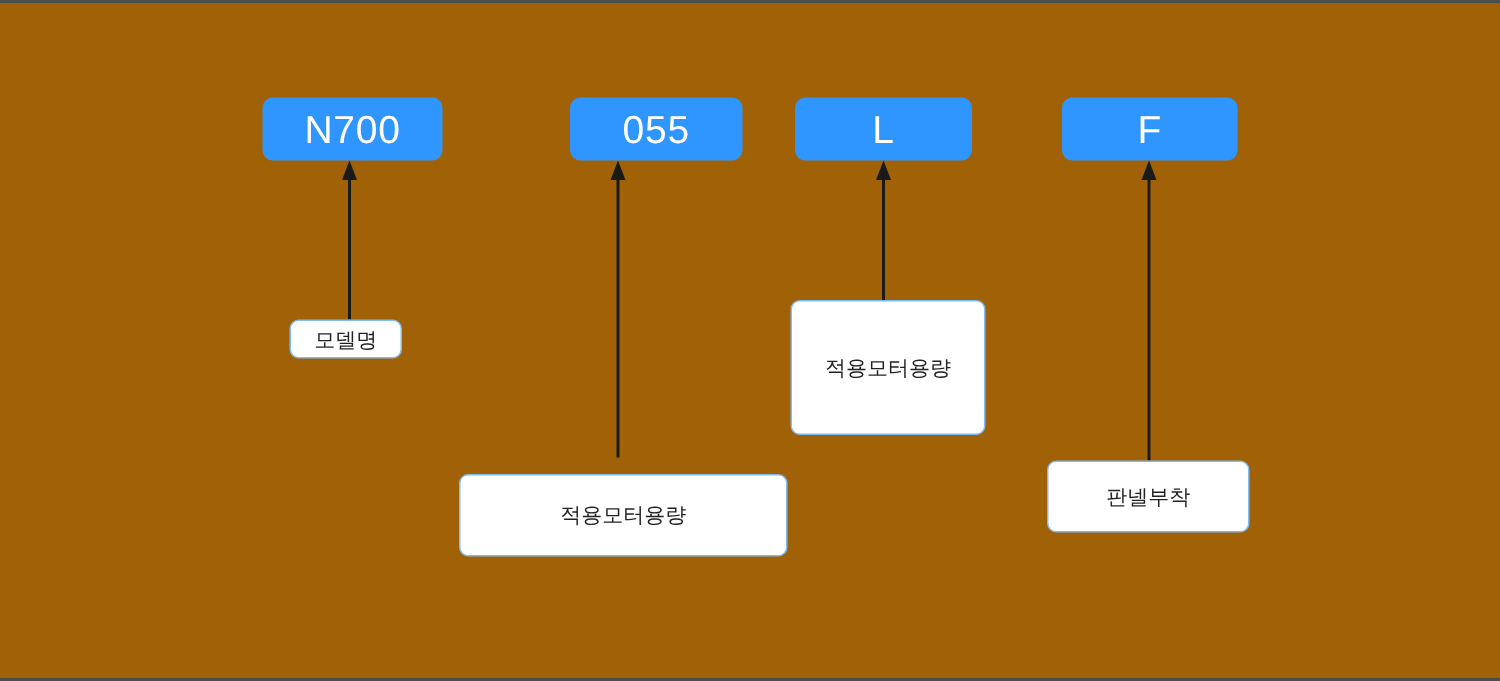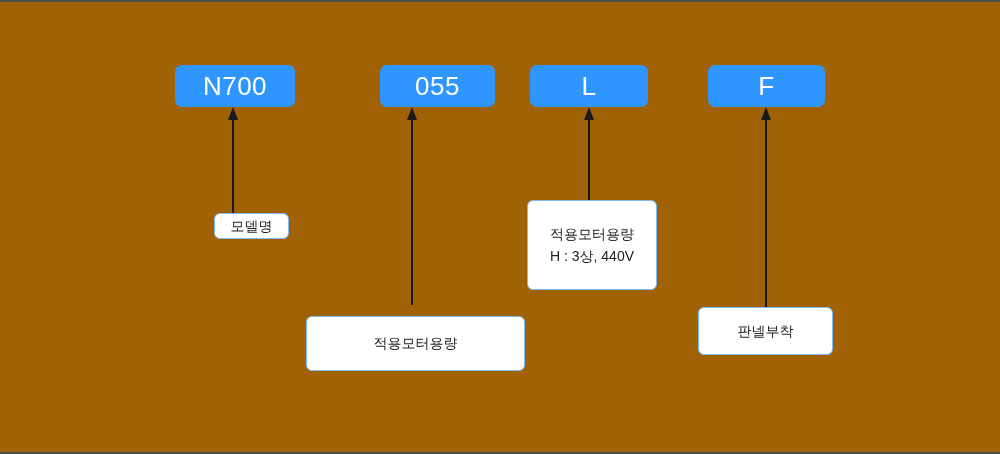--- a/index.html
+++ b/index.html
@@ -73,41 +73,40 @@
 </head>
 <body>
 
 <div class="canvas">
 
   <div class="code-box" style="left:175px; top:63px; width:120px;">N700</div>
   <div class="arrow" style="left:227px; top:105px; height:106px;">
     <div class="arrow-head"></div>
     <div class="arrow-line"></div>
   </div>
-  <div class="label-box" style="left:193px; top:211px; width:75px; height:26px;margin-left:21px;">
+  <div class="label-box" style="left:193px; top:211px; width:75px; height:26px;">
     <div class="line">모델명</div>
   </div>
 
   <div class="code-box" style="left:343px; top:63px; width:115px;margin-left:37px;">055</div>
   <div class="arrow" style="left:406px; top:105px; height:198px;">
     <div class="arrow-head"></div>
     <div class="arrow-line"></div>
   </div>
   <div class="label-box" style="left:306px; top:303px; width:219px; height:55px;margin-top:11px;">
     <div class="line">적용모터용량</div>
   </div>
 
   <div class="code-box" style="left:530px; top:63px; width:118px;">L</div>
   <div class="arrow" style="left:583px; top:105px; height:93px;">
     <div class="arrow-head"></div>
     <div class="arrow-line"></div>
   </div>
   <div class="label-box" style="left:527px; top:198px; width:130px; height:90px;">
     <div class="line">적용모터용량</div>
-    <div class="line">H : 3상, 440V</div>
   </div>
 
   <div class="code-box" style="left:708px; top:63px; width:117px;">F</div>
   <div class="arrow" style="left:760px; top:105px; height:200px;">
     <div class="arrow-head"></div>
     <div class="arrow-line"></div>
   </div>
   <div class="label-box" style="left:698px; top:305px; width:135px; height:48px;text-align:center;">
     <div class="line">판넬부착</div>
   </div>

